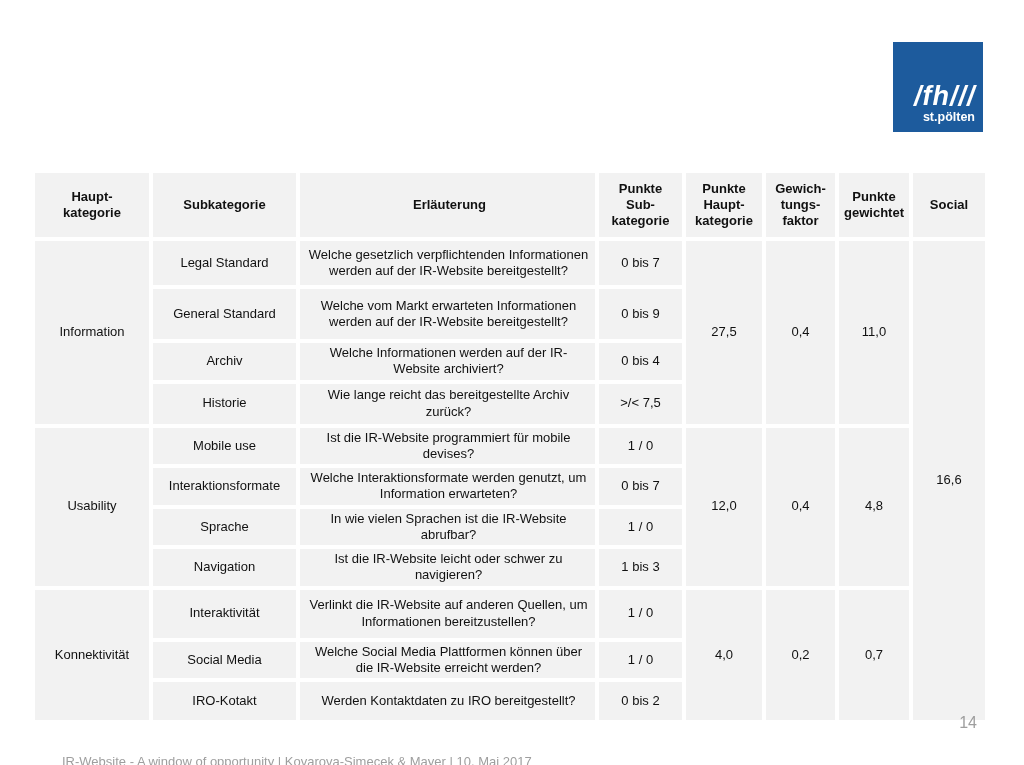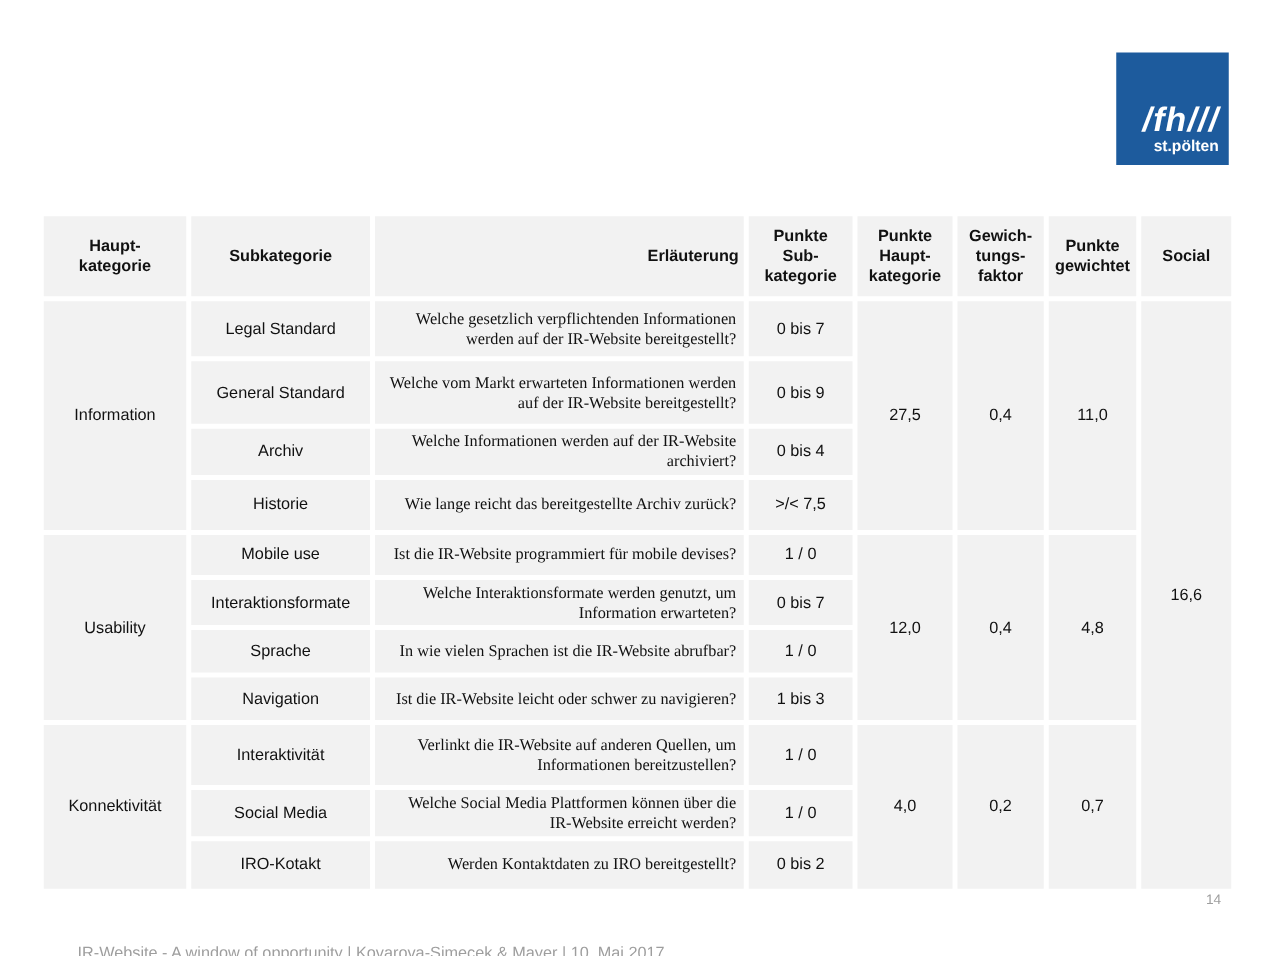--- a/index.html
+++ b/index.html
@@ -58,33 +58,33 @@
     font-size: 13px; line-height: 1.25;
     text-align: center; vertical-align: middle;
     padding: 2px 4px; box-sizing: border-box;
     overflow: hidden;
   }
   table.eval td.hdr {
     font-weight: bold; white-space: pre-line;
     font-size: 13px;
   }
   table.eval td.erl {
-    text-align: right; padding-left: 8px; padding-right: 6px; font-family: Liberation Serif, serif;
+    text-align: center; padding-left: 8px; padding-right: 6px;
   }
   table.eval td.hdr-erl {
-    text-align: right; padding-left: 8px; white-space: nowrap;
+    text-align: center; padding-left: 8px; white-space: nowrap;
   }
 
   .footer {
     position: absolute; left: 62px; top: 714px;
     font-size: 13px; color: #9e9e9e; white-space: nowrap; margin-top: 40px;
   }
   .pagenum {
     position: absolute; right: 47px; top: 714px;
-    font-size: 11px; color: #9e9e9e;
+    font-size: 16px; color: #9e9e9e;
   }
 </style>
 </head>
 <body>
 
 <div class="slide">
 
 
 
   <div class="logo">

